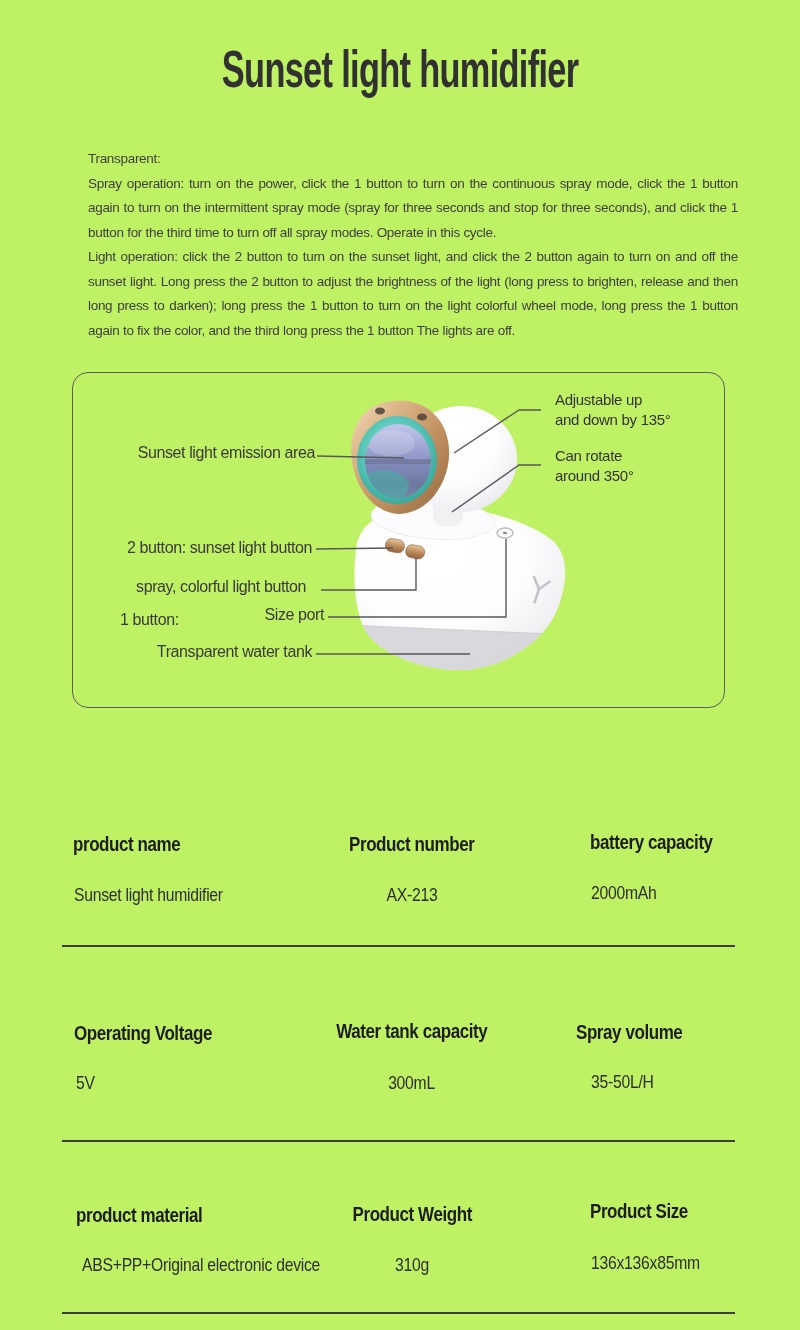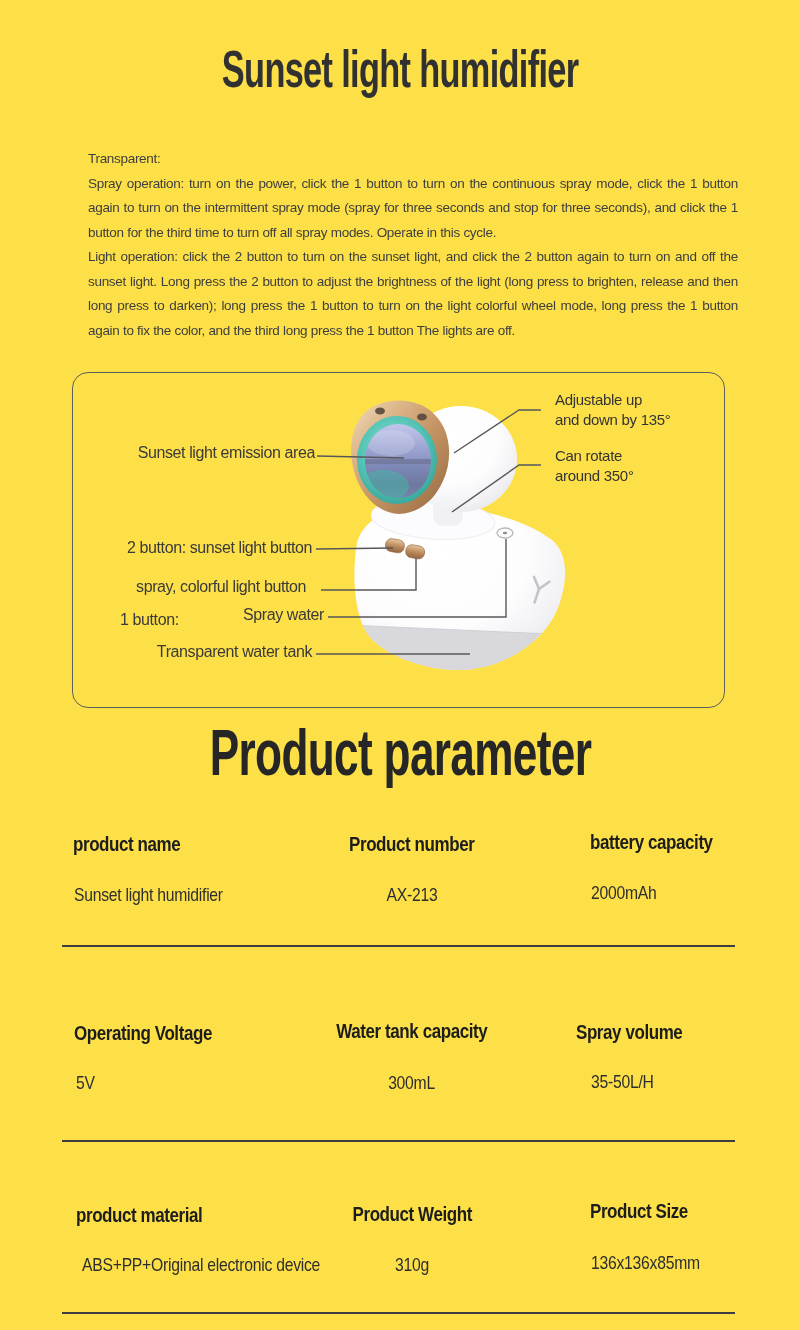--- a/index.html
+++ b/index.html
@@ -1,17 +1,17 @@
 <!DOCTYPE html>
 <html style="--text-dark: #333333; --text-body: #3e3e3e; --accent-gold: #c49363; --lens-teal: #45b3a6; --lens-violet: #9199c9; --callout-line: #57575b; --divider: #3d3d3f; --tank-gray: #d6d6da; --border-gray: #5e5e5e;"><head>
 <meta charset="utf-8">
 <style>
   html,body{margin:0;padding:0;background:#fff;}
   .page{
-    position:relative;width:800px;height:1330px;background:#fde047;overflow:hidden;
+    position:relative;width:800px;height:1330px;background:#bef264;overflow:hidden;
     font-family:"Liberation Sans",sans-serif;color:var(--text-dark,#333);
   }
   .condensed{display:inline-block;transform:scaleX(0.66);transform-origin:50% 50%;white-space:nowrap;}
   .page-title{
     position:absolute;top:40px;left:0;width:800px;text-align:center;
     font-size:52px;font-weight:bold;letter-spacing:-1px;color:#313131;line-height:58px;
   }
   .page-subtitle{
     position:absolute;top:102px;left:0;width:800px;text-align:center;
     font-size:36px;font-weight:bold;letter-spacing:-1px;color:#313131;line-height:42px;
@@ -157,27 +157,24 @@
       <div>Adjustable up</div>
       <div>and down by 135°</div>
     </div>
     <div class="dlabel-big" style="left:474px;top:73px;">
       <div>Can rotate</div>
       <div>around 350°</div>
     </div>
     <div class="dlabel r" style="left:0;width:239px;top:166px;">2  button: sunset light button</div>
     <div class="dlabel" style="left:47px;top:206px;margin-top:32px;">1 button:</div>
     <div class="dlabel r" style="left:0;width:233px;top:205px;">spray, colorful light button</div>
-    <div class="dlabel r" style="left:0;width:251px;top:233px;">Spray water</div>
+    <div class="dlabel r" style="left:0;width:251px;top:233px;">Size port</div>
     <div class="dlabel r" style="left:0;width:239px;top:270px;">Transparent water tank</div>
   </div>
 
-  <div class="param-title">
-    <span class="condensed" style="transform:scaleX(0.68)">Product parameter</span>
-  </div>
 
   <div>
 
     <div class="cell plabel" style="left:73px;top:833px;"><span class="cx">product name</span></div>
     <div class="cell plabel center" style="left:302px;top:833px;"><span class="cx">Product number</span></div>
     <div class="cell plabel" style="left:590px;top:831px;"><span class="cx">battery capacity</span></div>
     <div class="cell pvalue" style="left:74px;top:884px;"><span class="cx">Sunset light humidifier</span></div>
     <div class="cell pvalue center" style="left:302px;top:884px;"><span class="cx">AX-213</span></div>
     <div class="cell pvalue" style="left:591px;top:882px;"><span class="cx">2000mAh</span></div>
     <div class="divider" style="top:945px;"></div>

